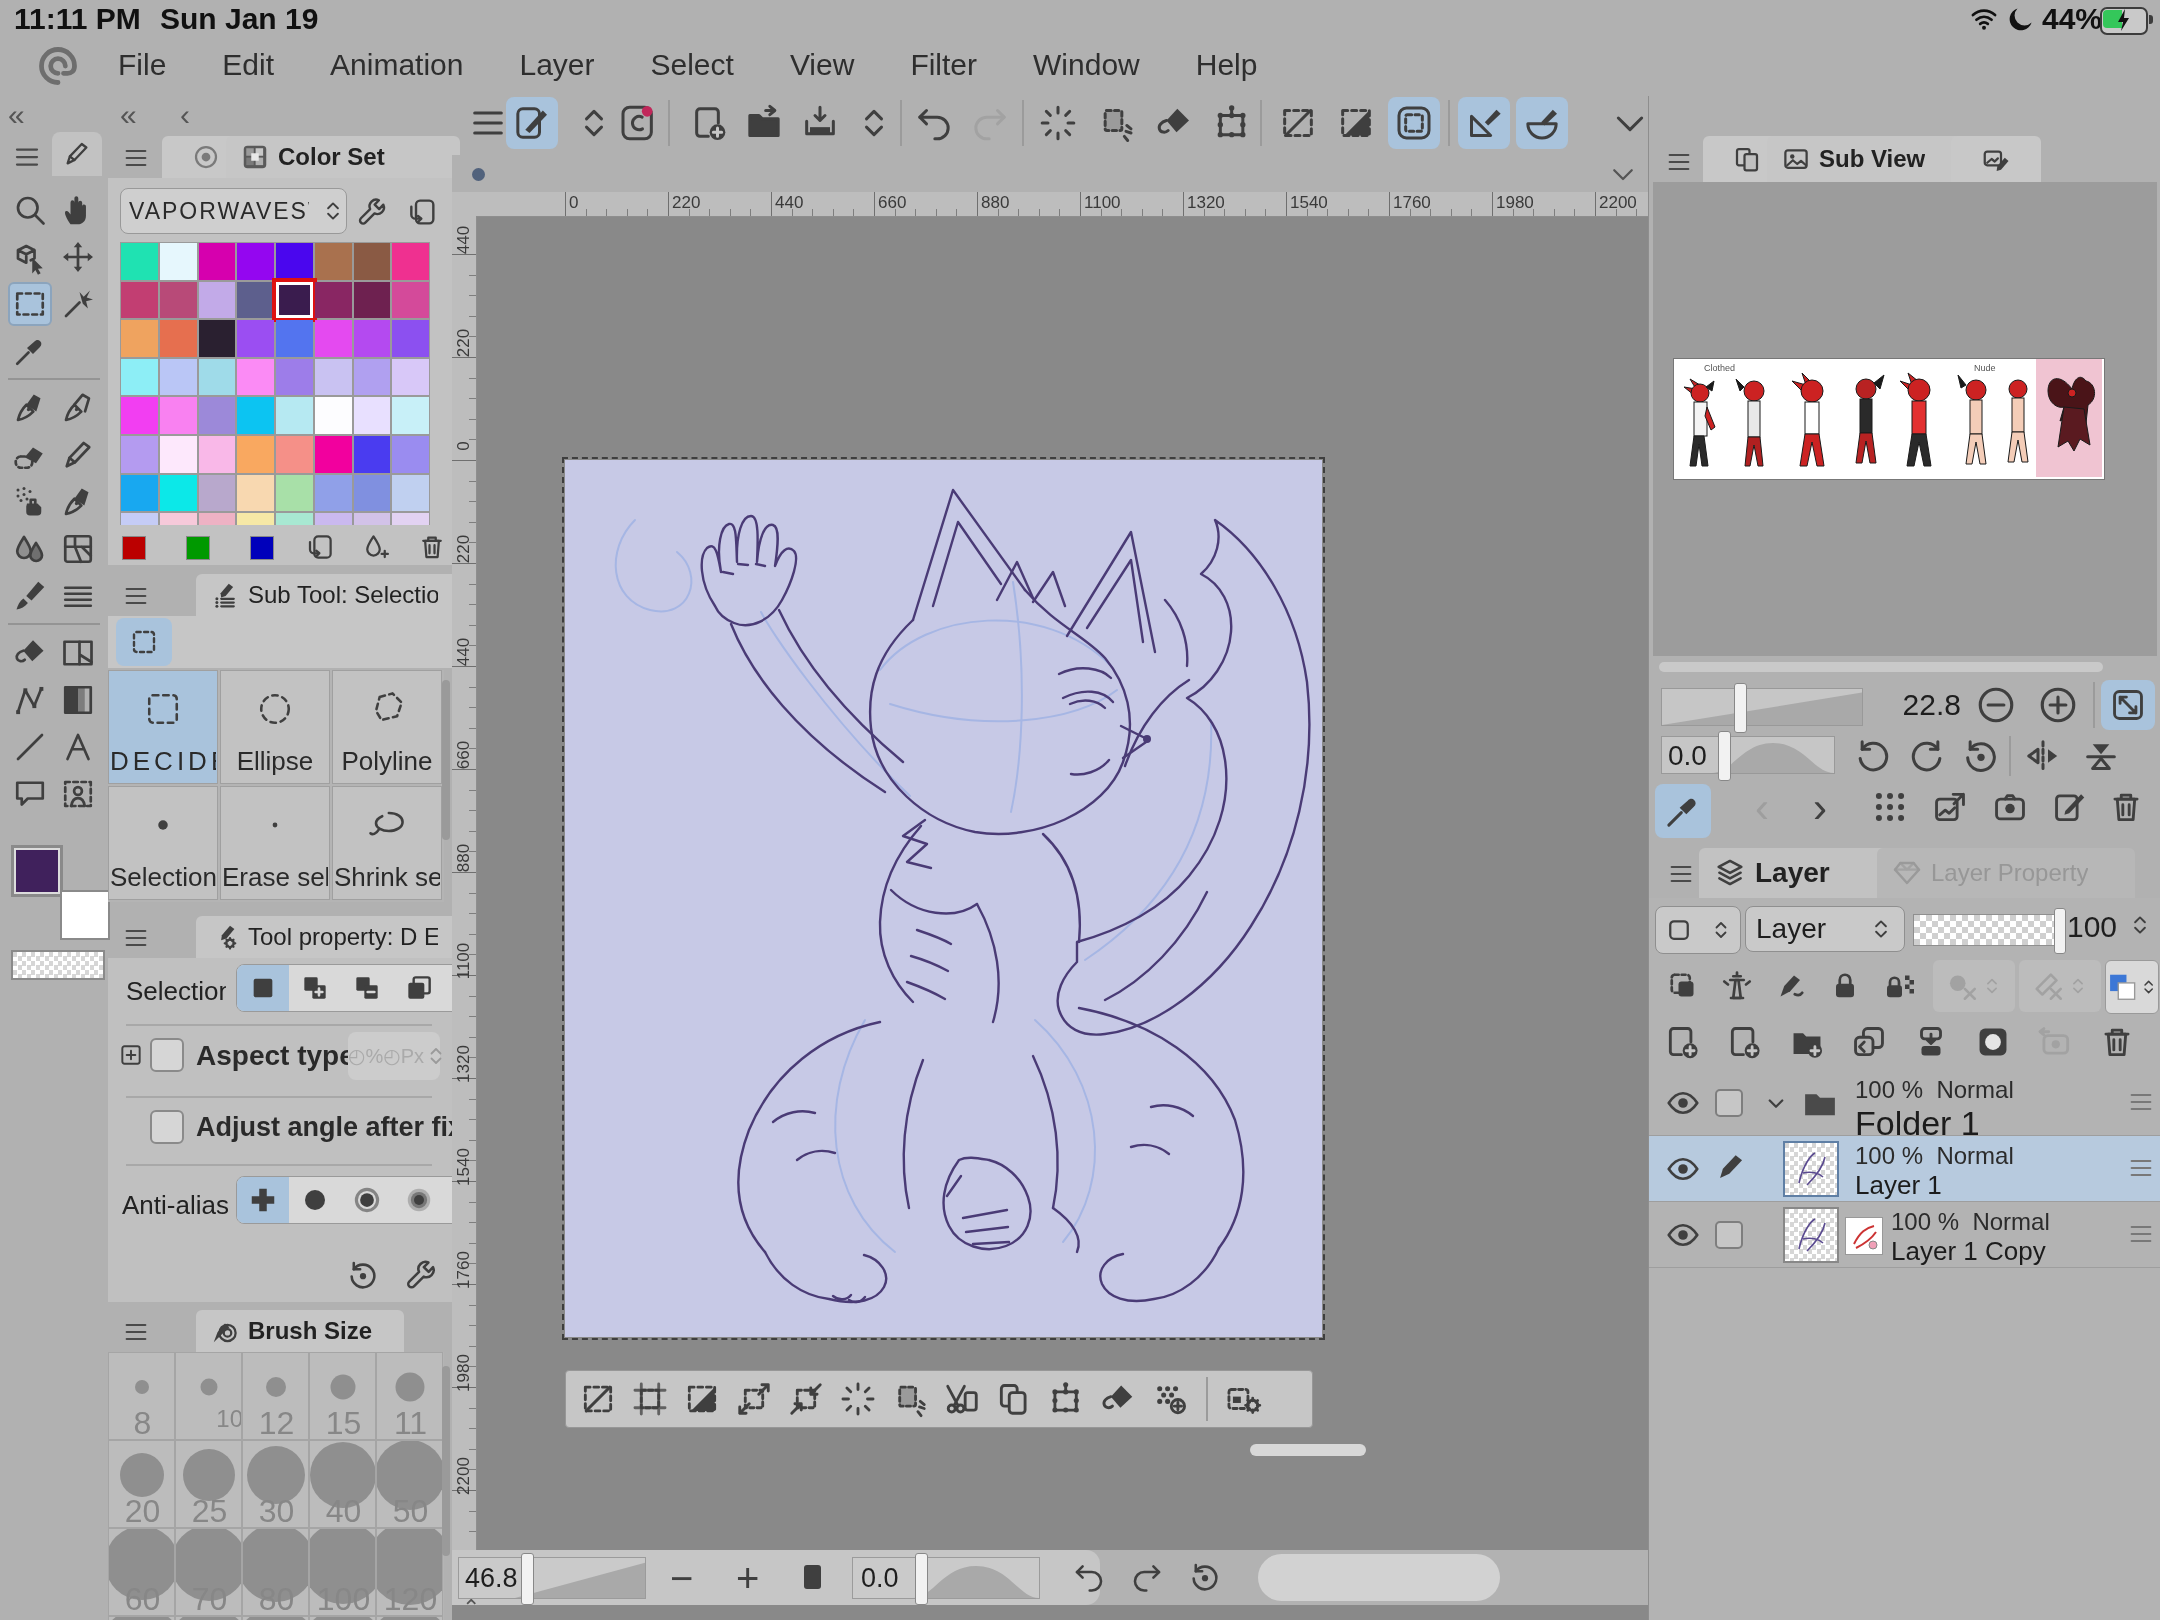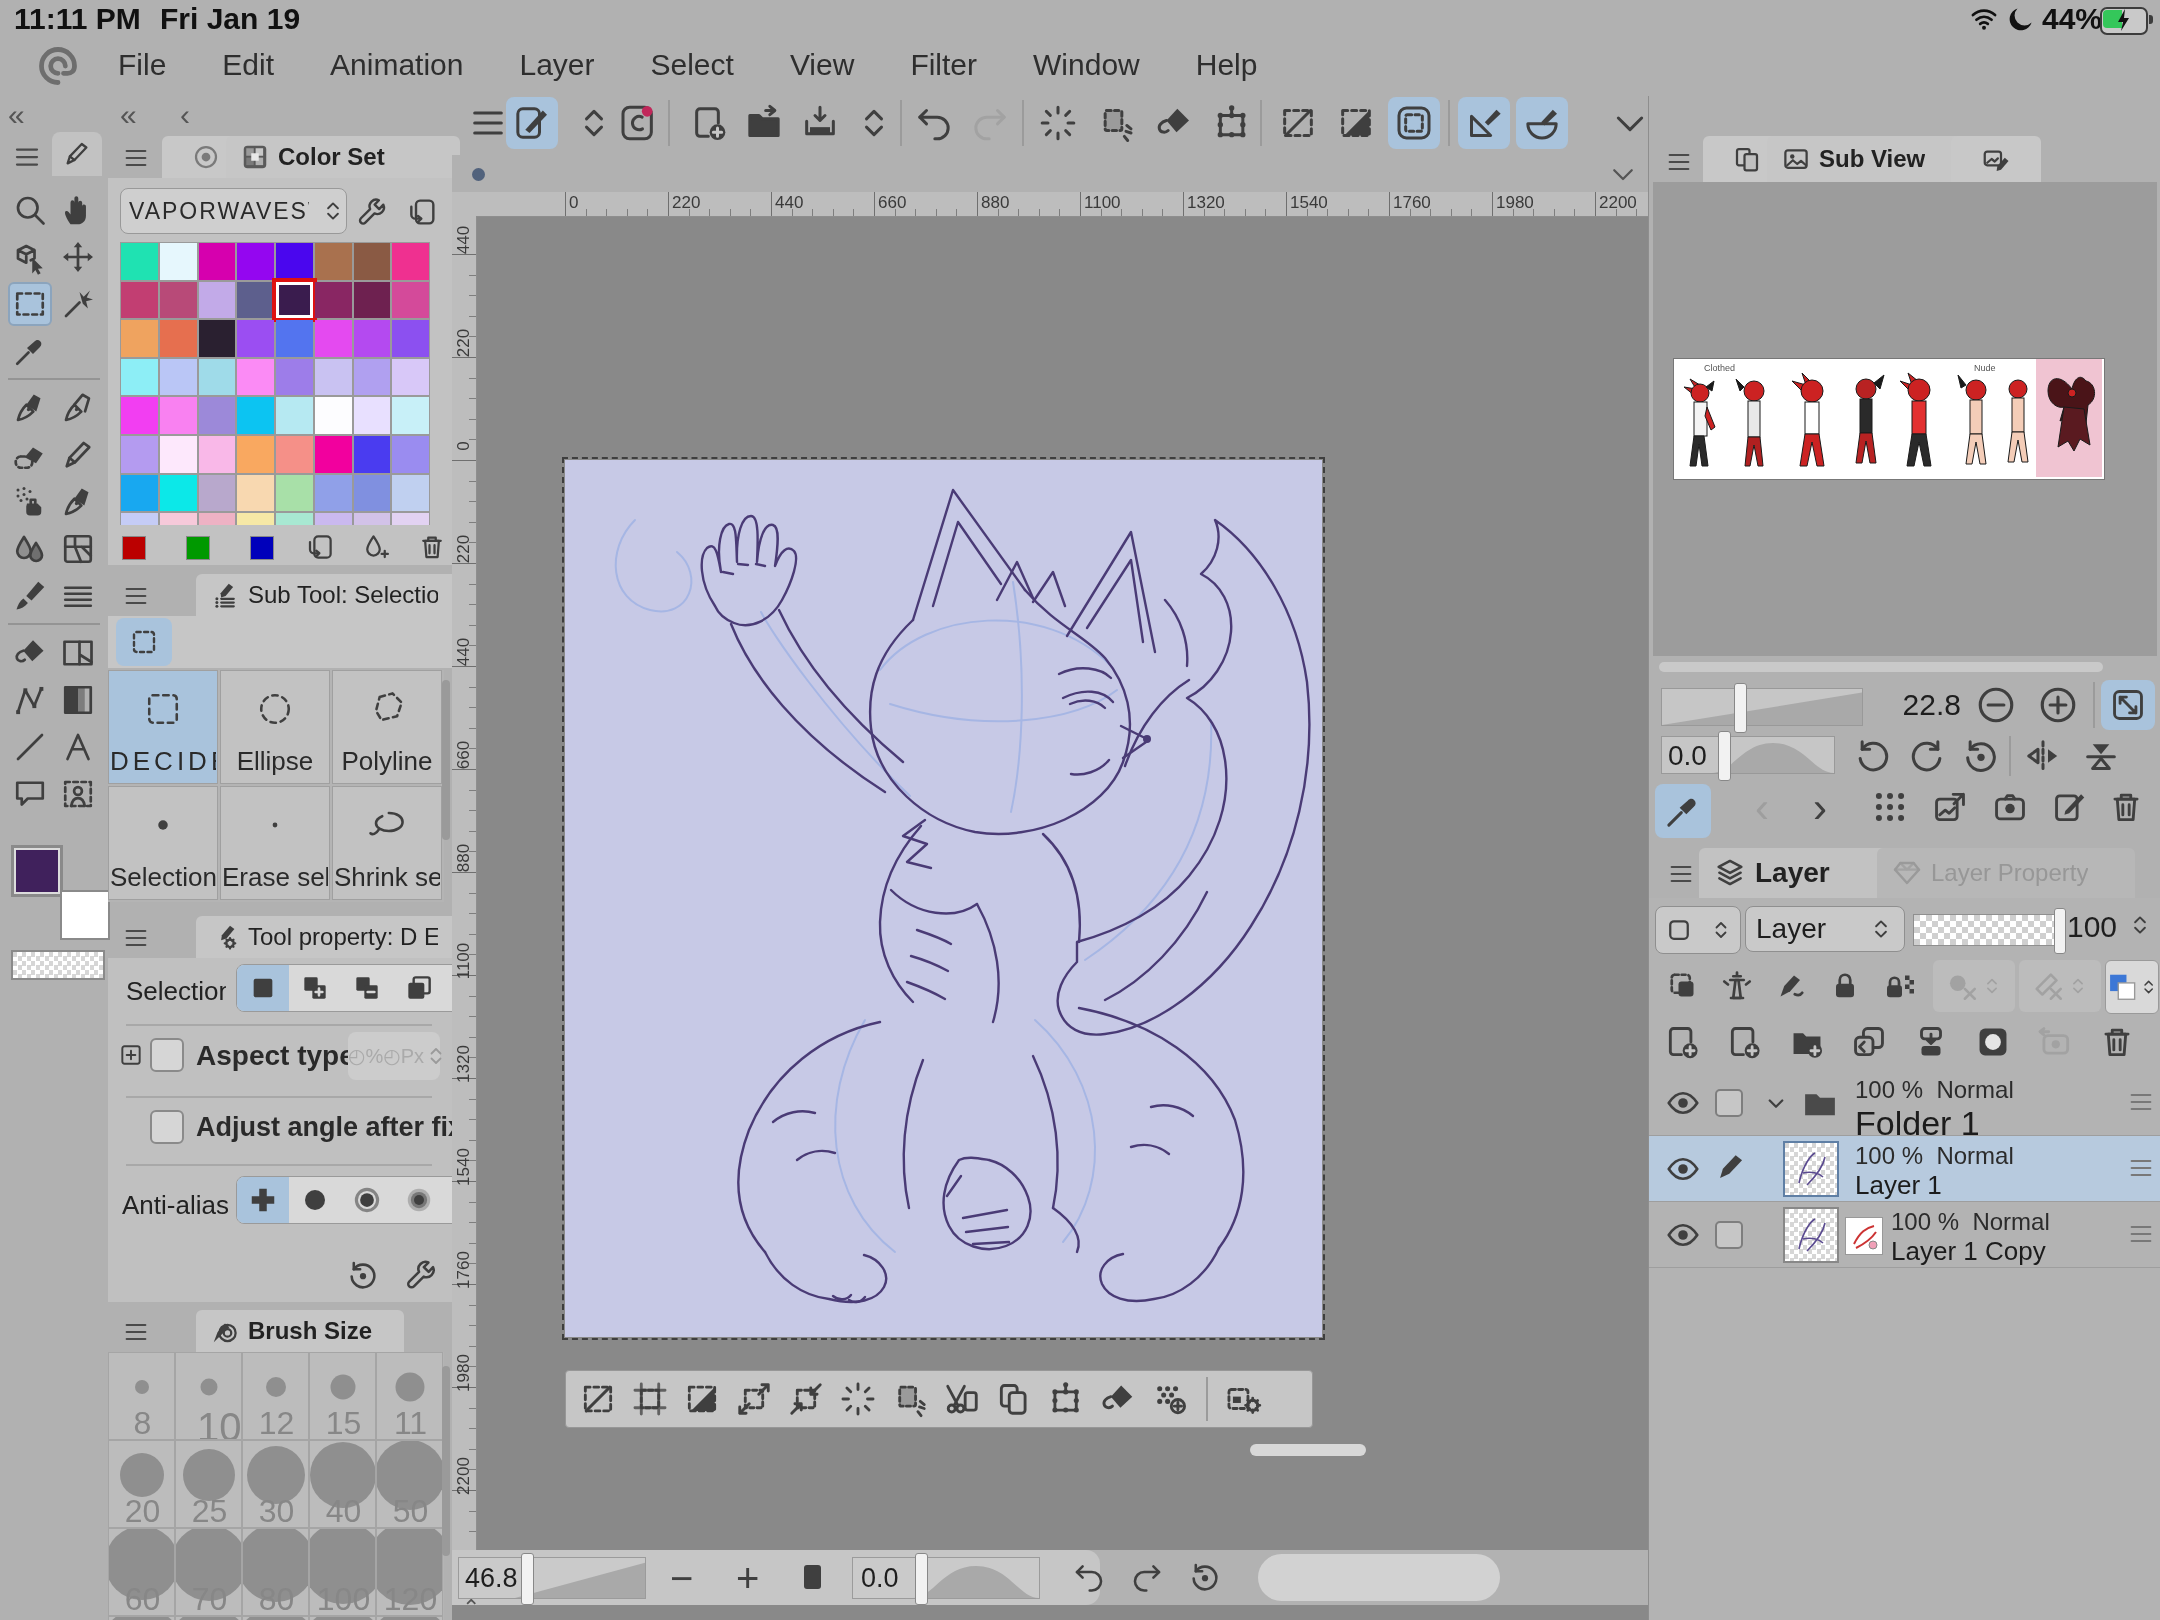--- a/index.html
+++ b/index.html
@@ -21,21 +21,21 @@
   svg{display:block;}
   .rot90{transform:rotate(-90deg);transform-origin:center;}
 </style>
 </head>
 <body>
 
 <div id="root">
 
   <div class="abs" style="left:0;top:0;width:2160px;height:40px;">
     <span class="abs" style="left:14px;top:2px;font-size:30px;font-weight:bold;color:#111;">11:11 PM</span>
-    <span class="abs" style="left:160px;top:2px;font-size:30px;font-weight:bold;color:#111;">Fri Jan 19</span>
+    <span class="abs" style="left:160px;top:2px;font-size:30px;font-weight:bold;color:#111;">Sun Jan 19</span>
     <span id="wifi" class="abs ic" style="left:1968px;top:4px;">
         <svg width="32" height="28" viewBox="0 0 24 24" fill="none" stroke="#111" stroke-width="2.3" stroke-linecap="round">
           <path d="M2.5 9.5c5.5-5 13.5-5 19 0"></path>
           <path d="M5.5 13.5c4-3.3 9-3.3 13 0"></path>
           <path d="M8.7 17c2-1.6 4.6-1.6 6.6 0"></path>
           <circle cx="12" cy="20.3" r="1.7" fill="#111" stroke="none"></circle>
         </svg>
       </span>
     <span id="moon" class="abs ic" style="left:2006px;top:4px;">
         <svg width="30" height="30" viewBox="0 0 24 24">
@@ -779,21 +779,21 @@
           </span>
         <span class="hdr-title" style="font-weight:bold;">Brush Size</span>
       </div>
       <div id="brushgrid" class="abs" style="left:0;top:46px;width:336px;height:268px;background:#b4b4b4;overflow:hidden;">
           <div class="abs" style="left: 0px; top: 0px; width: 67px; height: 88px; box-sizing: border-box; border: 1px solid rgb(165, 165, 165); background: rgb(188, 188, 188); overflow: hidden;">
             <span class="abs" style="left:50%;top:34px;transform:translate(-50%,-50%);width:14px;height:14px;border-radius:50%;background:#8f8f8f;"></span>
             <span class="abs" style="left:0;top:52px;width:67px;text-align:center;font-size:32px;color:#878787;">8</span>
           </div>
           <div class="abs" style="left: 67px; top: 0px; width: 67px; height: 88px; box-sizing: border-box; border: 1px solid rgb(165, 165, 165); background: rgb(188, 188, 188); overflow: hidden;">
             <span class="abs" style="left:50%;top:34px;transform:translate(-50%,-50%);width:17px;height:17px;border-radius:50%;background:#8f8f8f;"></span>
-            <span class="abs" style="left:0;top:52px;width:67px;text-align:left;font-size:40px;color:#878787;padding-left:21px;">10</span>
+            <span class="abs" style="left:0;top:52px;width:67px;text-align:right;font-size:24px;color:#878787;">10</span>
           </div>
           <div class="abs" style="left: 134px; top: 0px; width: 67px; height: 88px; box-sizing: border-box; border: 1px solid rgb(165, 165, 165); background: rgb(188, 188, 188); overflow: hidden;">
             <span class="abs" style="left:50%;top:34px;transform:translate(-50%,-50%);width:20px;height:20px;border-radius:50%;background:#8f8f8f;"></span>
             <span class="abs" style="left:0;top:52px;width:67px;text-align:center;font-size:32px;color:#878787;">12</span>
           </div>
           <div class="abs" style="left: 201px; top: 0px; width: 67px; height: 88px; box-sizing: border-box; border: 1px solid rgb(165, 165, 165); background: rgb(188, 188, 188); overflow: hidden;">
             <span class="abs" style="left:50%;top:34px;transform:translate(-50%,-50%);width:25px;height:25px;border-radius:50%;background:#8f8f8f;"></span>
             <span class="abs" style="left:0;top:52px;width:67px;text-align:center;font-size:32px;color:#878787;">15</span>
           </div>
           <div class="abs" style="left: 268px; top: 0px; width: 67px; height: 88px; box-sizing: border-box; border: 1px solid rgb(165, 165, 165); background: rgb(188, 188, 188); overflow: hidden;">

